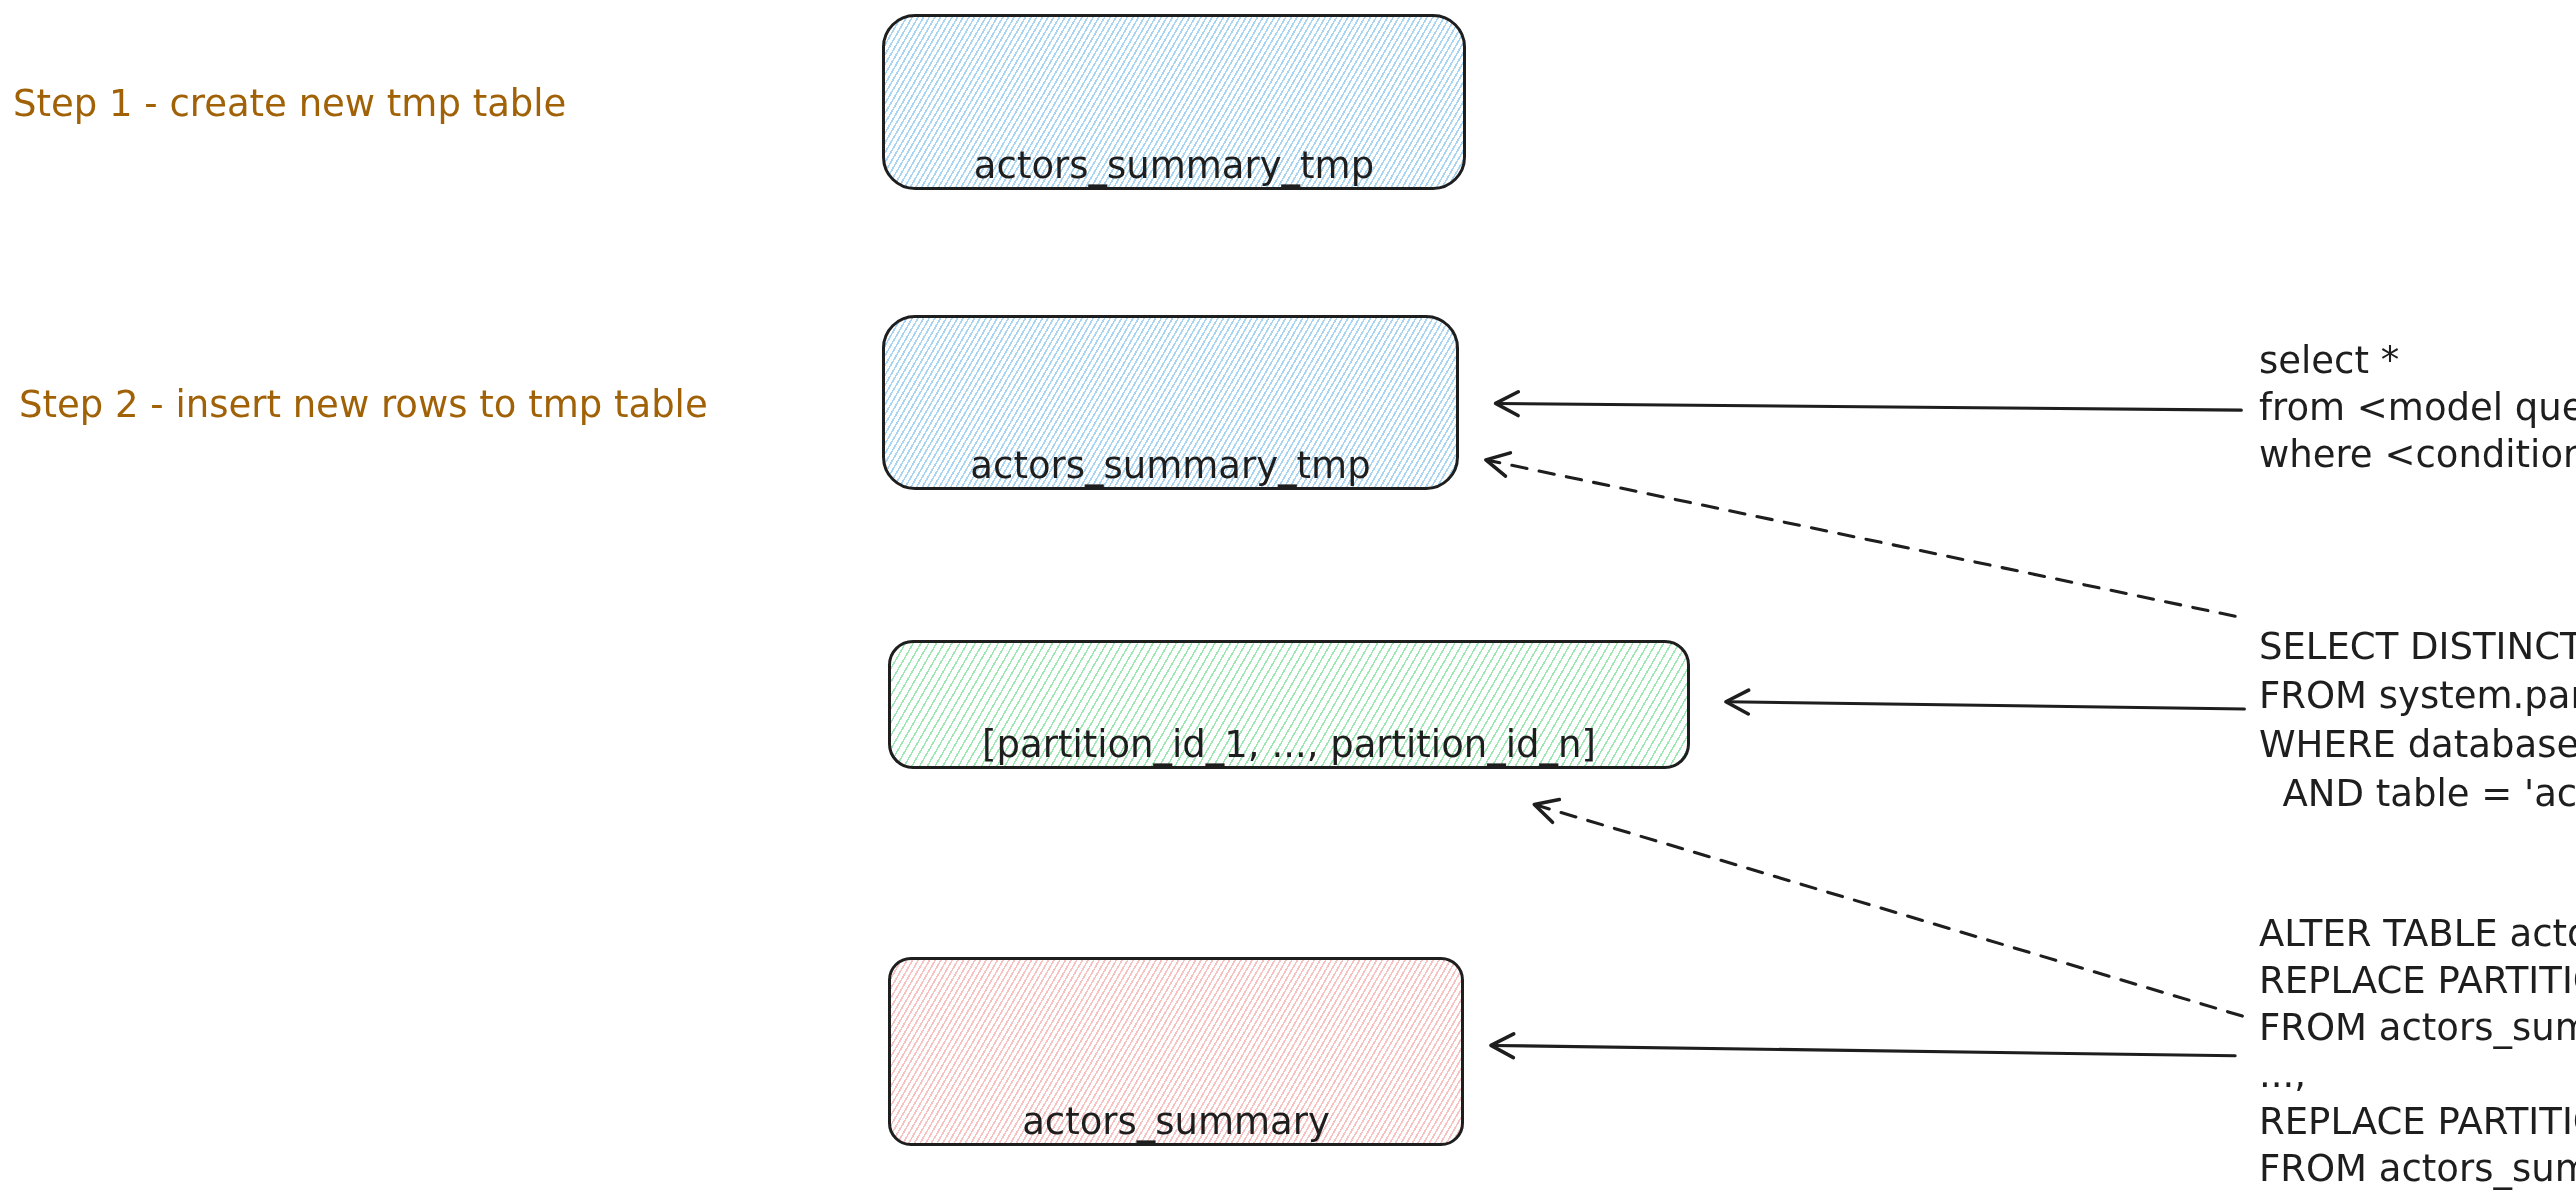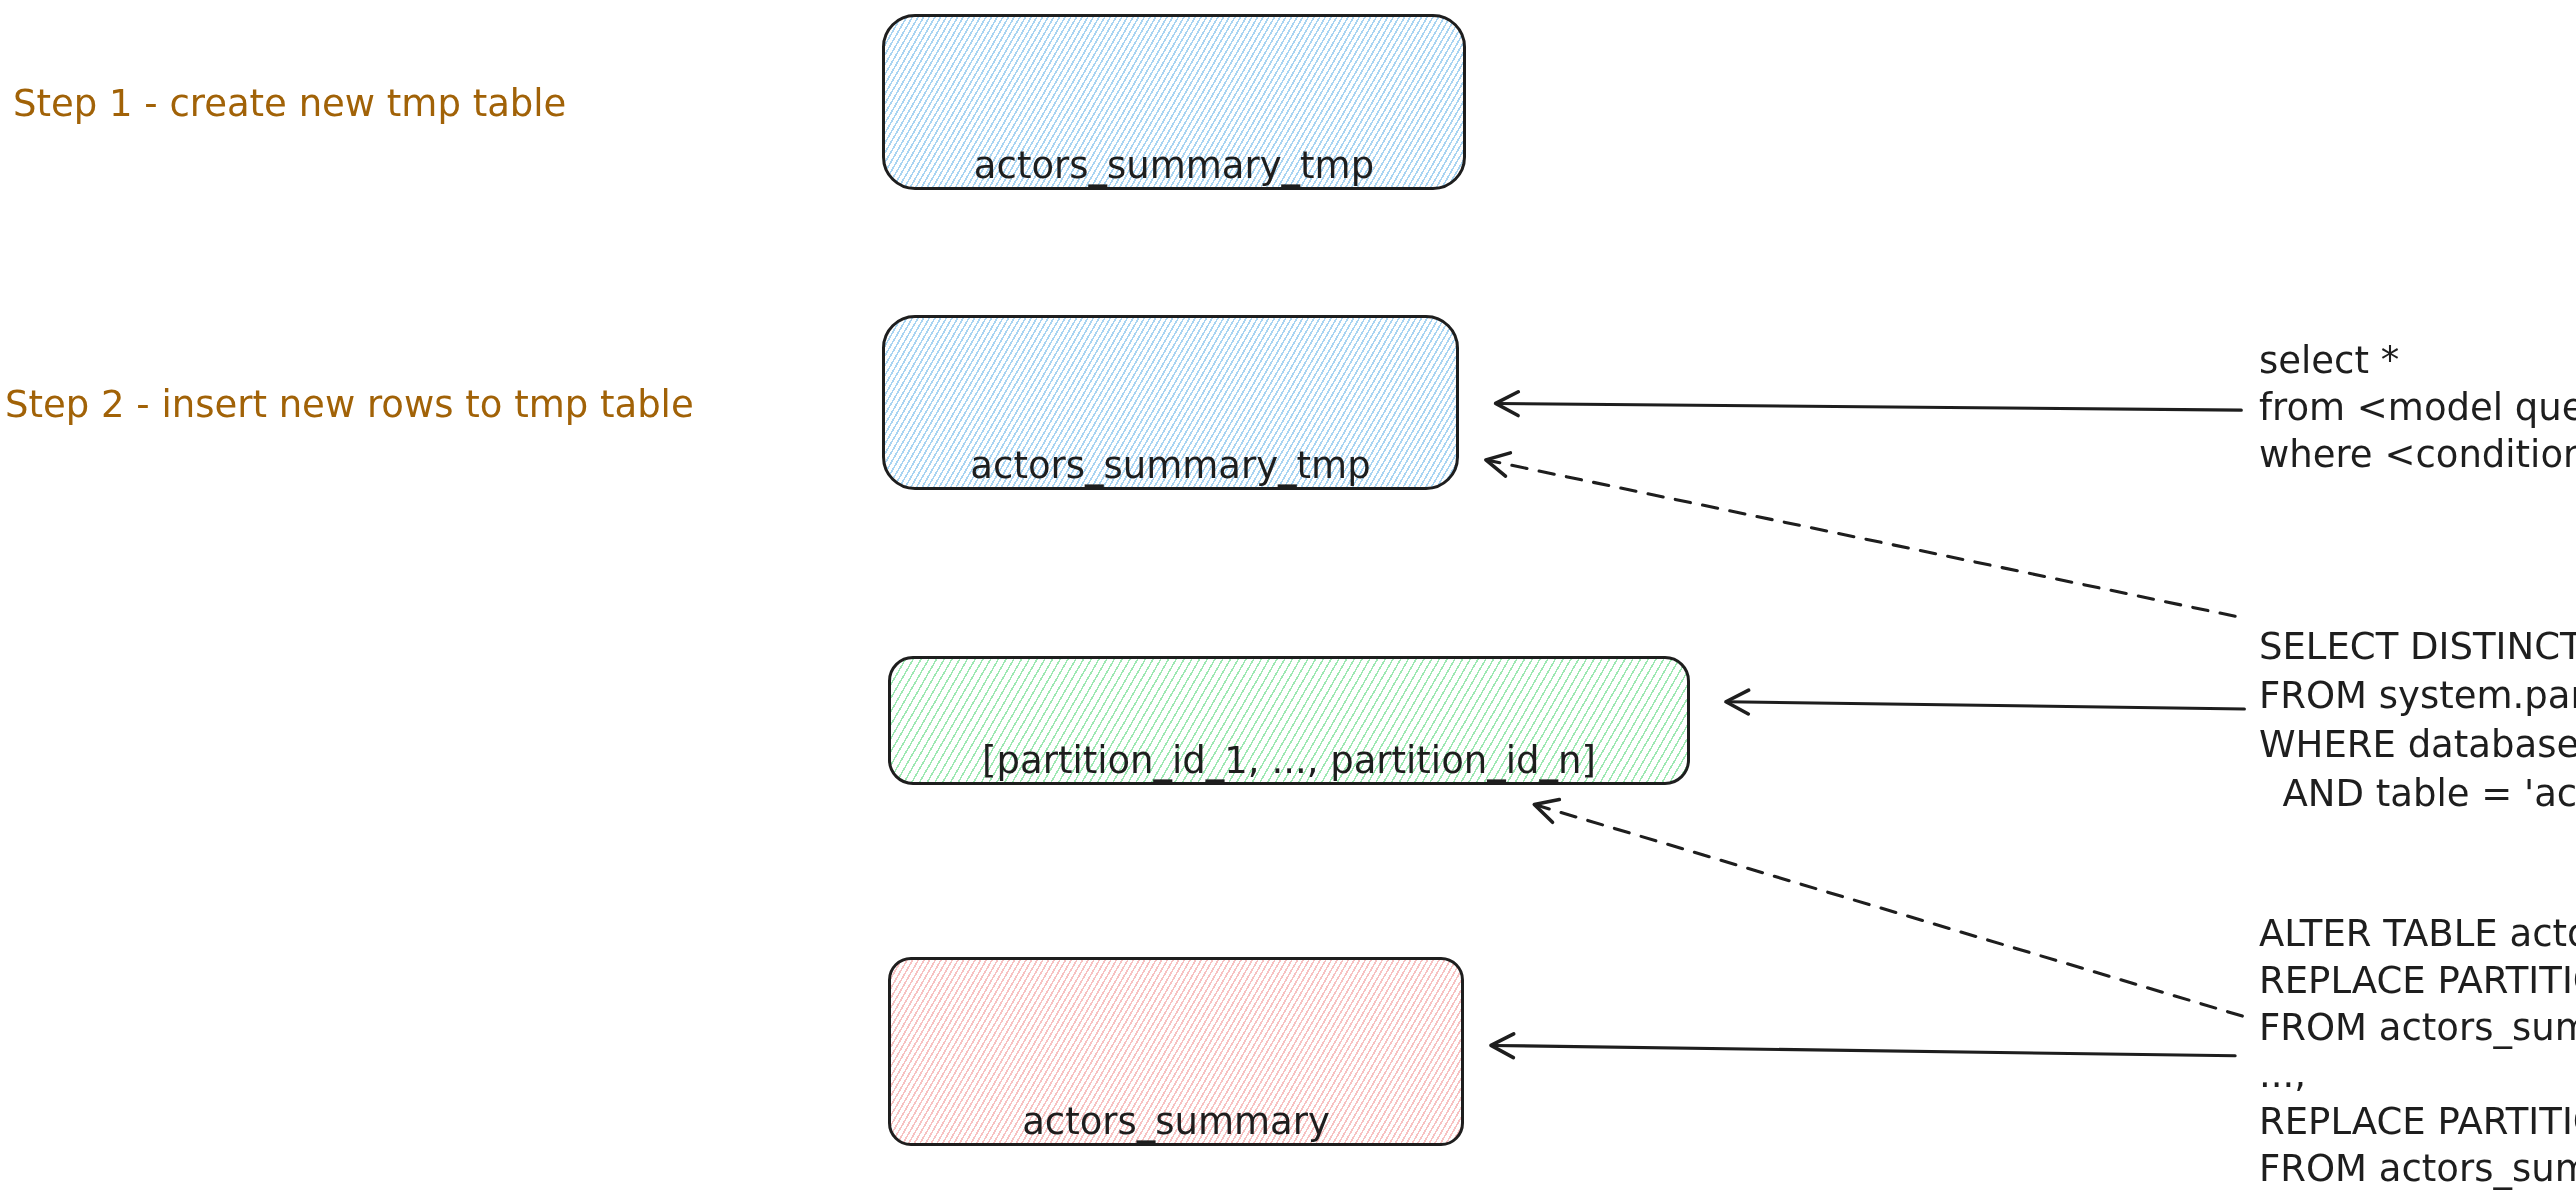--- a/index.html
+++ b/index.html
@@ -16,42 +16,42 @@
     background: #ffffff;
   }
   .lbl {
     position: absolute;
     transform: translateY(-50%);
     font-size: 37px;
     white-space: pre;
     color: #a16207;
   }
   #lbl1 { left: 13px;  top: 103px; }
-  #lbl2 { left: 5px;  top: 404px; text-align: right; }
+  #lbl2 { left: 19px;  top: 404px; text-align: right; }
   #lbl3 { left: 10.3px;  top: 706px; }
   #lbl4 { left: 5.2px;  top: 1051px; }
 
   .node {
     position: absolute;
     border: 3.6px solid #1e1e1e;
     display: flex;
     align-items: flex-end;
     justify-content: center;
     font-size: 37px;
     white-space: pre;
     color: #1e1e1e;
     box-sizing: border-box;
   }
   .hatch-blue  { background: repeating-linear-gradient(120deg, #ffffff 0px 3.3px, #a9d4f2 3.3px 4.9px); }
   .hatch-green { background: repeating-linear-gradient(120deg, #ffffff 0px 5.2px,  #9de8b2 5.2px 6.7px); }
   .hatch-red   { background: repeating-linear-gradient(120deg, #ffffff 0px 3.3px, #f7c2c2 3.3px 4.9px); }
 
   #box1 { left: 882px; top: 14.4px;   width: 584px; height: 176px; border-radius: 33px; }
   #box2 { left: 882px; top: 315px;  width: 577px; height: 175px; border-radius: 33px; }
-  #box3 { left: 888px; top: 640px; width: 802px; height: 129px; border-radius: 25px; margin-top: 16px; }
+  #box3 { left: 888px; top: 640px; width: 802px; height: 129px; border-radius: 25px; }
   #box4 { left: 888px; top: 957px; width: 576px; height: 189px; border-radius: 23px; }
 
   .sql {
     position: absolute;
     left: 2259px;
     font-size: 37px;
     white-space: pre;
     color: #1e1e1e;
   }
   #sql2 { top: 337px;  line-height: 47px; }

